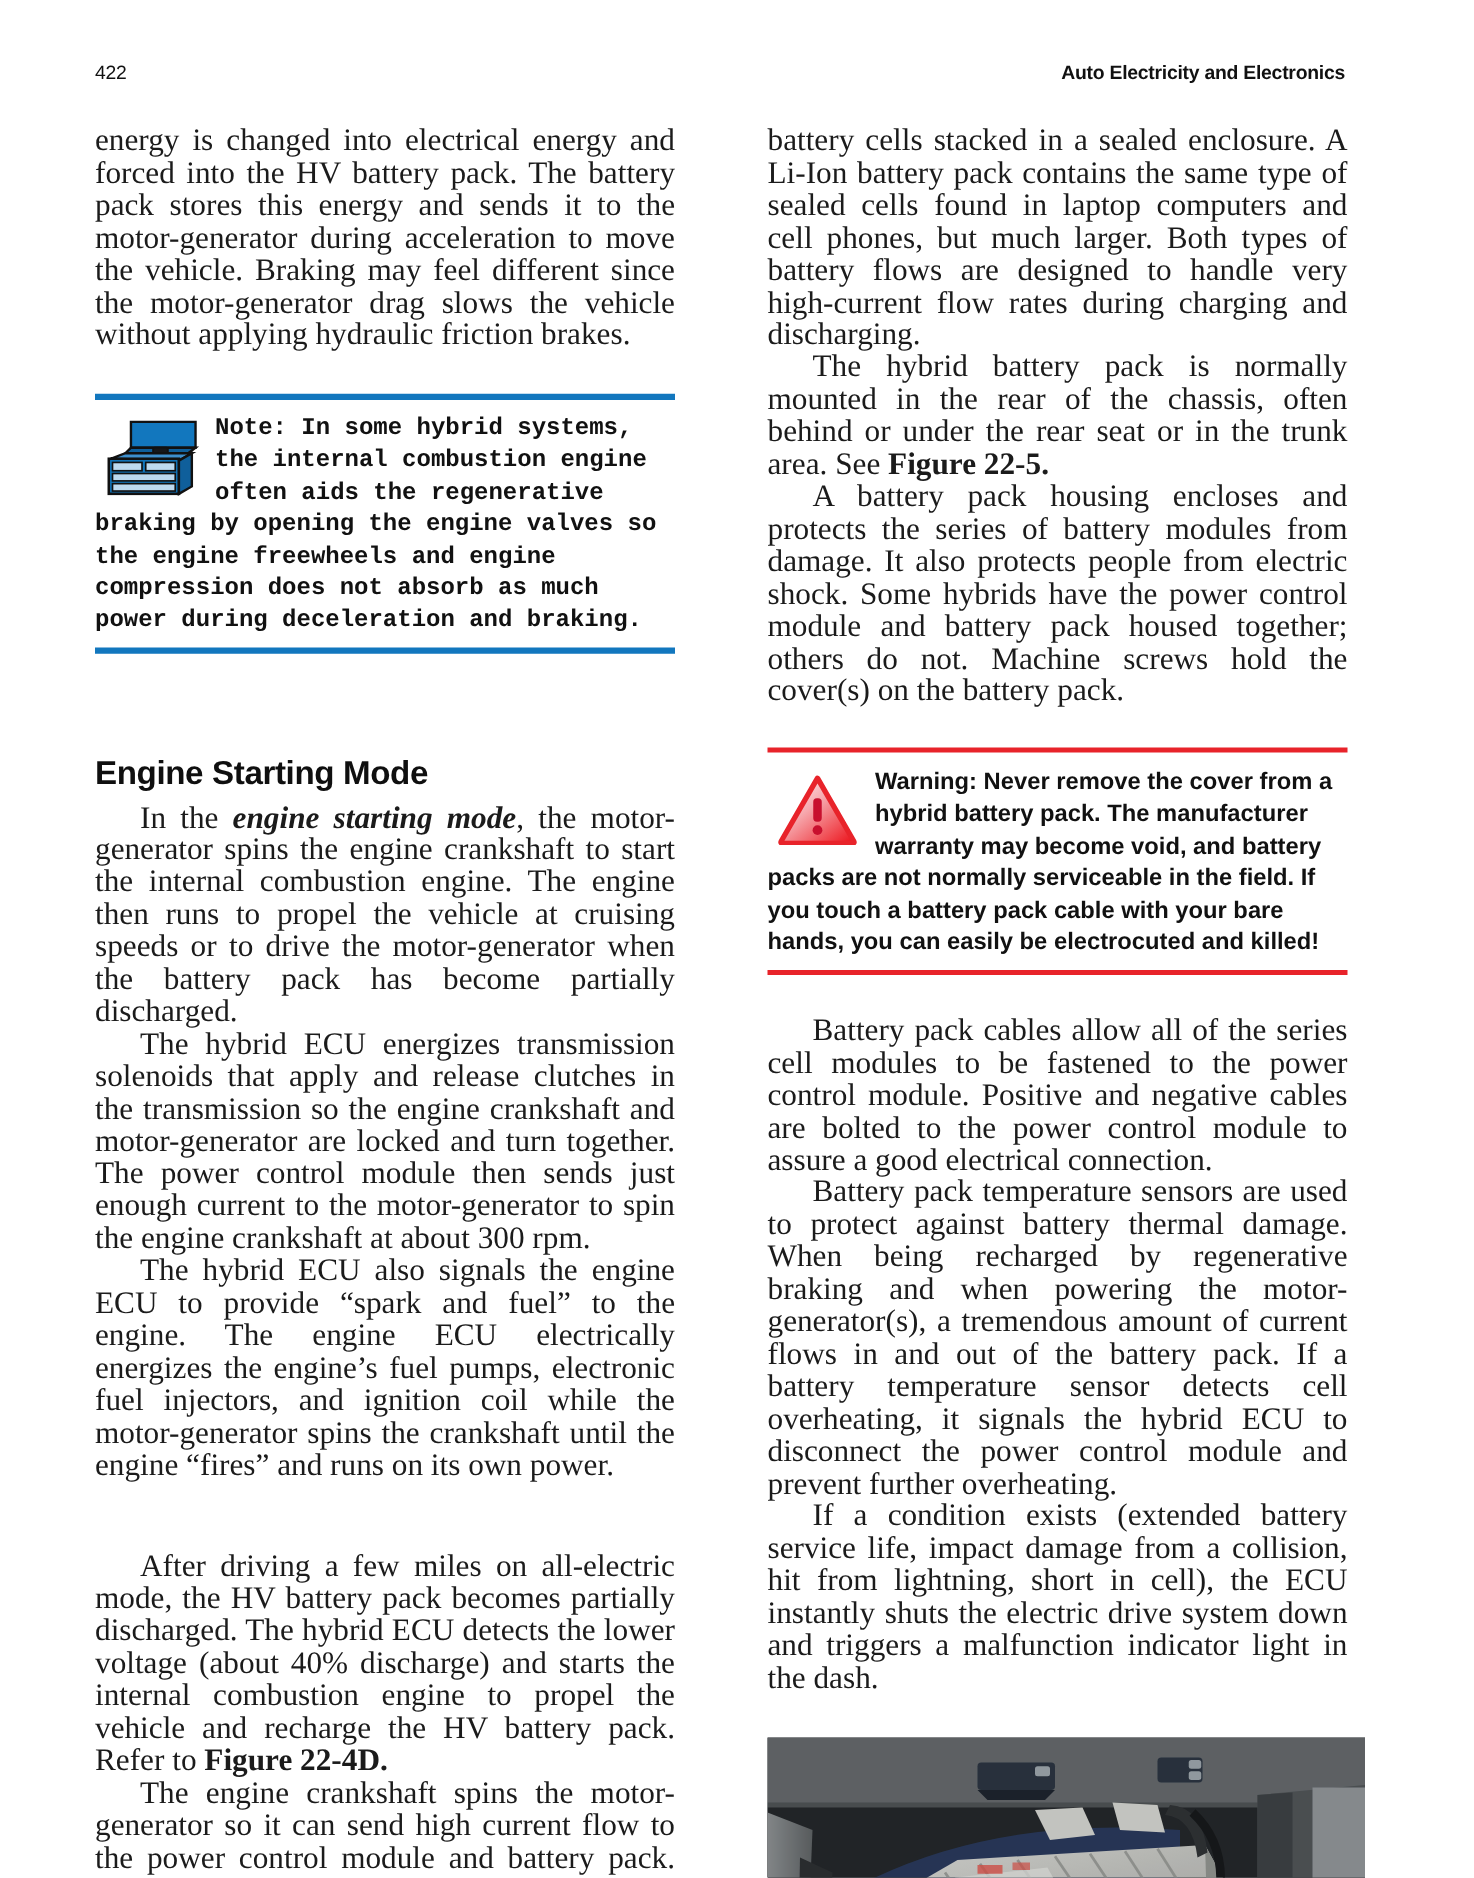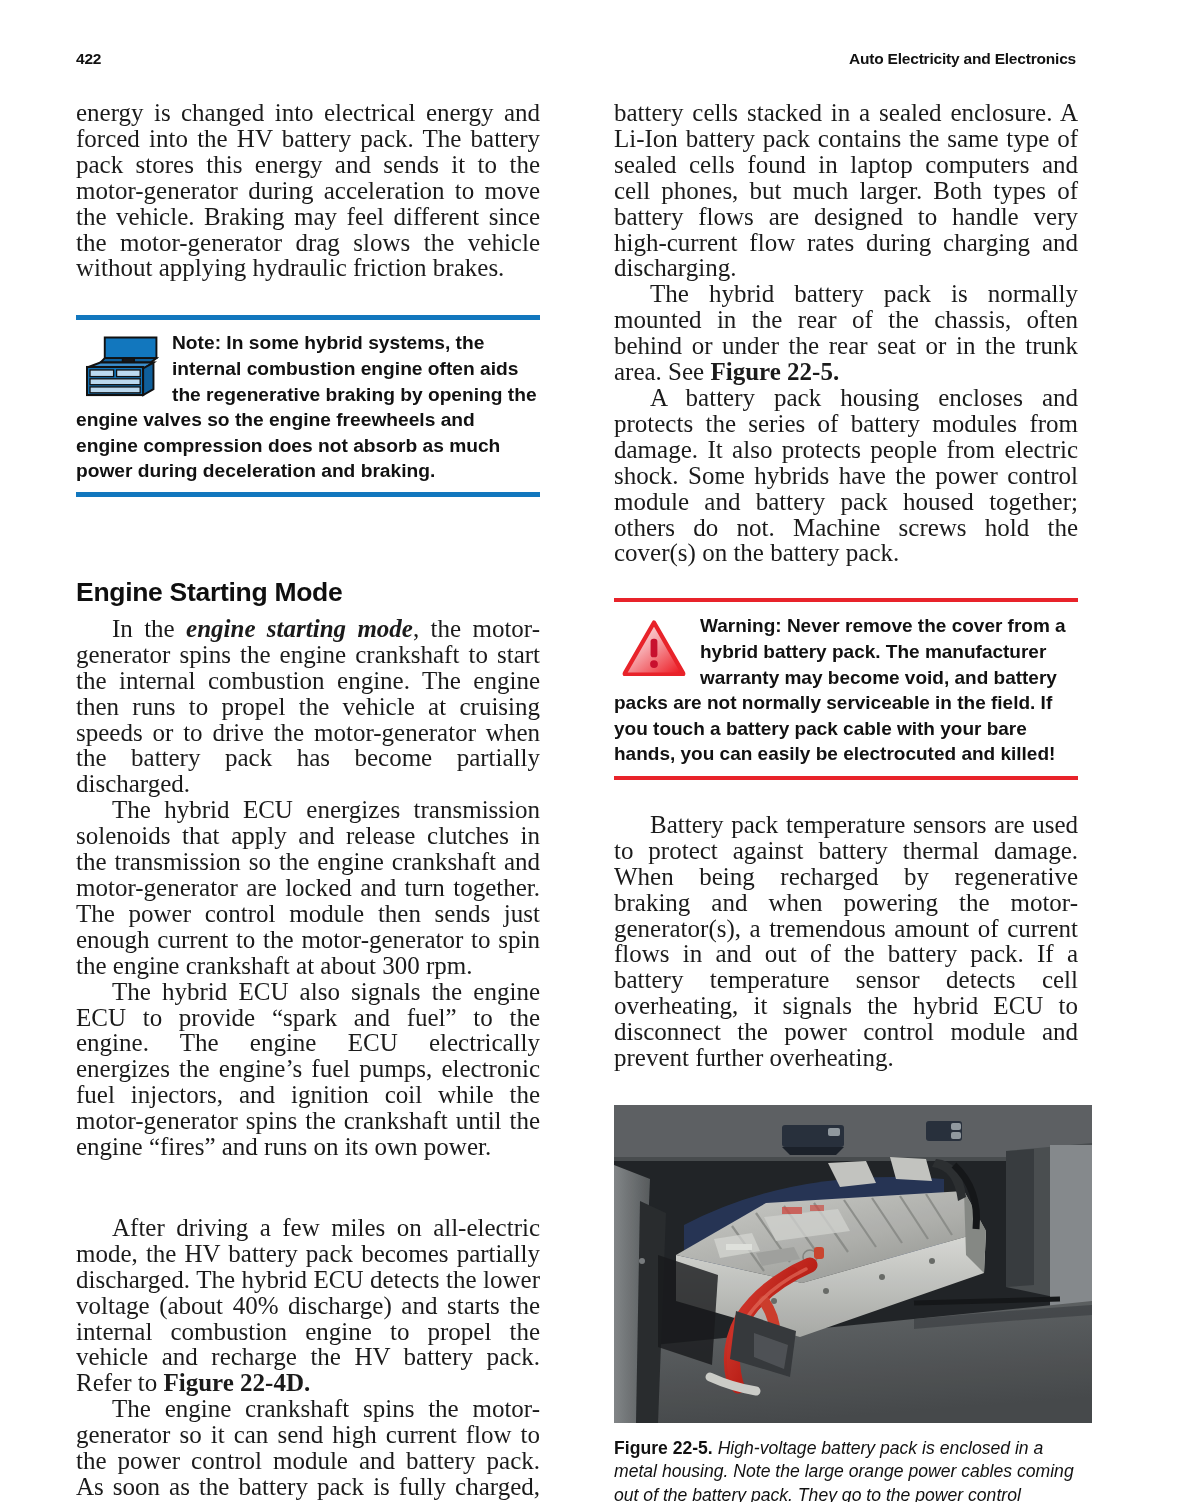--- a/index.html
+++ b/index.html
@@ -31,21 +31,21 @@
     width: 1000px;
     display: flex;
     justify-content: space-between;
     align-items: baseline;
     font-family: "Liberation Sans", sans-serif;
     font-size: 15.5px;
     font-weight: bold;
     letter-spacing: -0.2px;
     color: #111;
   }
-  .runhead .folio { font-weight: bold; }
+  .runhead .folio { font-weight: normal; }
   .runhead .book  { font-weight: bold; }
 
   
   .cols {
     position: absolute;
     left: 76px;
     top: 100px;
     width: 1002px;
     display: flex;
     gap: 74px;
@@ -112,21 +112,21 @@
   .notebox {
     margin-top: 34px;
     margin-bottom: 34px;
   }
   .notebox .nrule {
     height: 5px;
     background: #1277be;
     width: 100%;
   }
   .notebox .ntext {
-    font-family: Liberation Sans, sans-serif;
+    font-family: Liberation Mono, monospace;
     font-weight: bold;
     font-size: 19.2px;
     line-height: 25.6px;
     color: #111;
     padding: 10px 0 8px 0;
     text-align: left;
   }
   .notebox .nicon {
     float: left;
     width: 78px;
@@ -281,23 +281,25 @@
               <rect x="33" y="22" width="8" height="22" rx="3.4" fill="#c8102e"></rect>
               <circle cx="37" cy="52" r="4.6" fill="#c8102e"></circle>
             </svg>
           </span>
           <span>Warning: Never remove the cover from a hybrid battery pack. The manufacturer warranty may become void, and battery packs are not normally serviceable in the field. If you touch a battery pack cable with your bare hands, you can easily be electrocuted and killed!</span>
           <span class="clearer"></span>
         </div>
         <div class="wrule"></div>
       </div>
 
+      <p class="body indent">Battery pack cables allow all of the series cell modules to be fastened to the power control module. Positive and negative cables are bolted to the power control module to assure a good electrical connection.</p>
 
       <p class="body indent">Battery pack temperature sensors are used to protect against battery thermal damage. When being recharged by regenerative braking and when powering the motor-generator(s), a tremendous amount of current flows in and out of the battery pack. If a battery temperature sensor detects cell overheating, it signals the hybrid ECU to disconnect the power control module and prevent further overheating.</p>
 
+      <p class="body indent">If a condition exists (extended battery service life, impact damage from a collision, hit from lightning, short in cell), the ECU instantly shuts the electric drive system down and triggers a malfunction indicator light in the dash.</p>
 
       <div class="figure">
         <div class="photo">
           <svg viewBox="0 0 478 318" width="478" height="318" preserveAspectRatio="none" xmlns="http://www.w3.org/2000/svg">
             <defs>
               <linearGradient id="trunkbg" x1="0" y1="0" x2="0" y2="1">
                 <stop offset="0%" stop-color="#55595c"></stop>
                 <stop offset="35%" stop-color="#36393c"></stop>
                 <stop offset="100%" stop-color="#1c1e20"></stop>
               </linearGradient>

